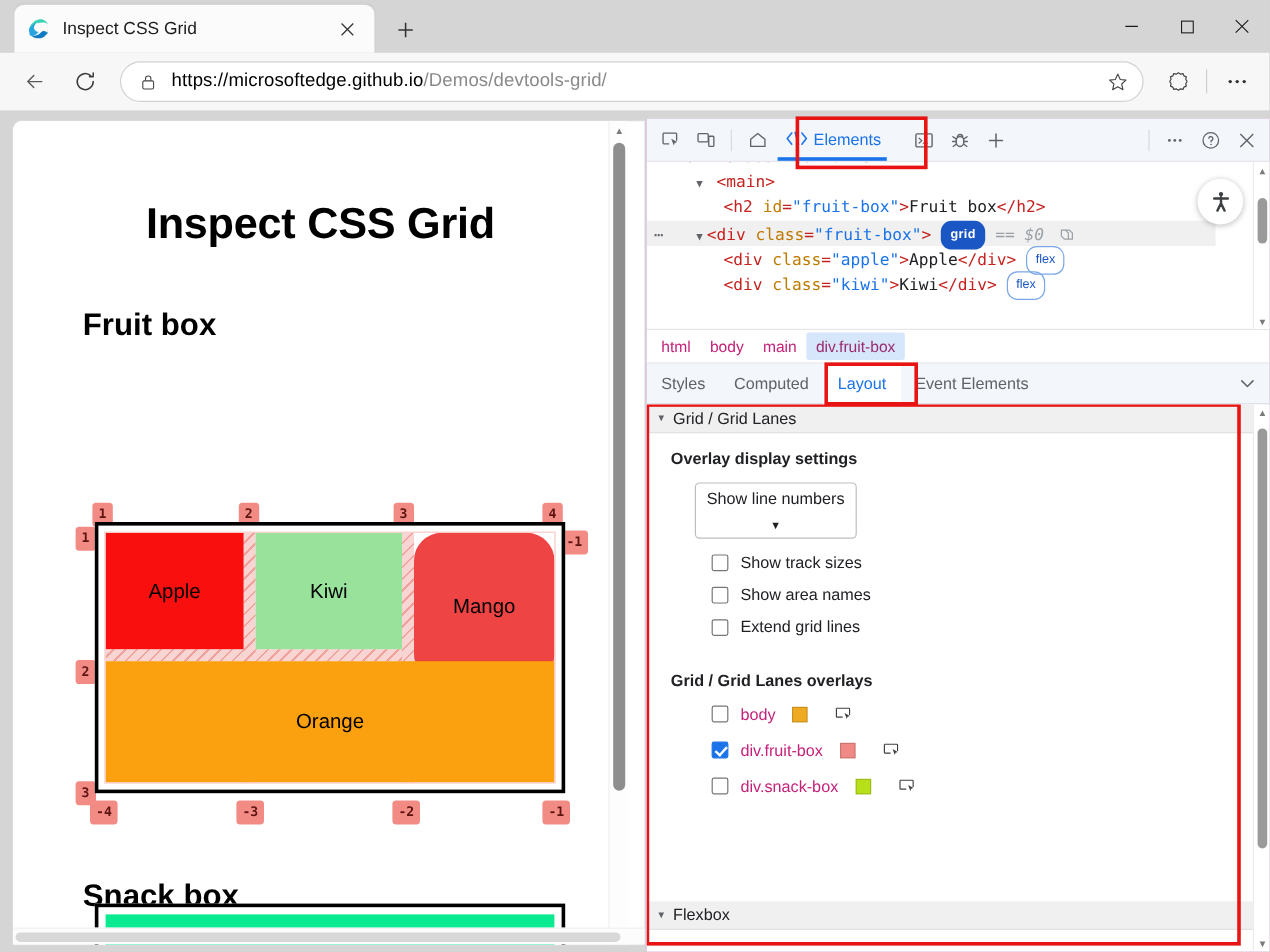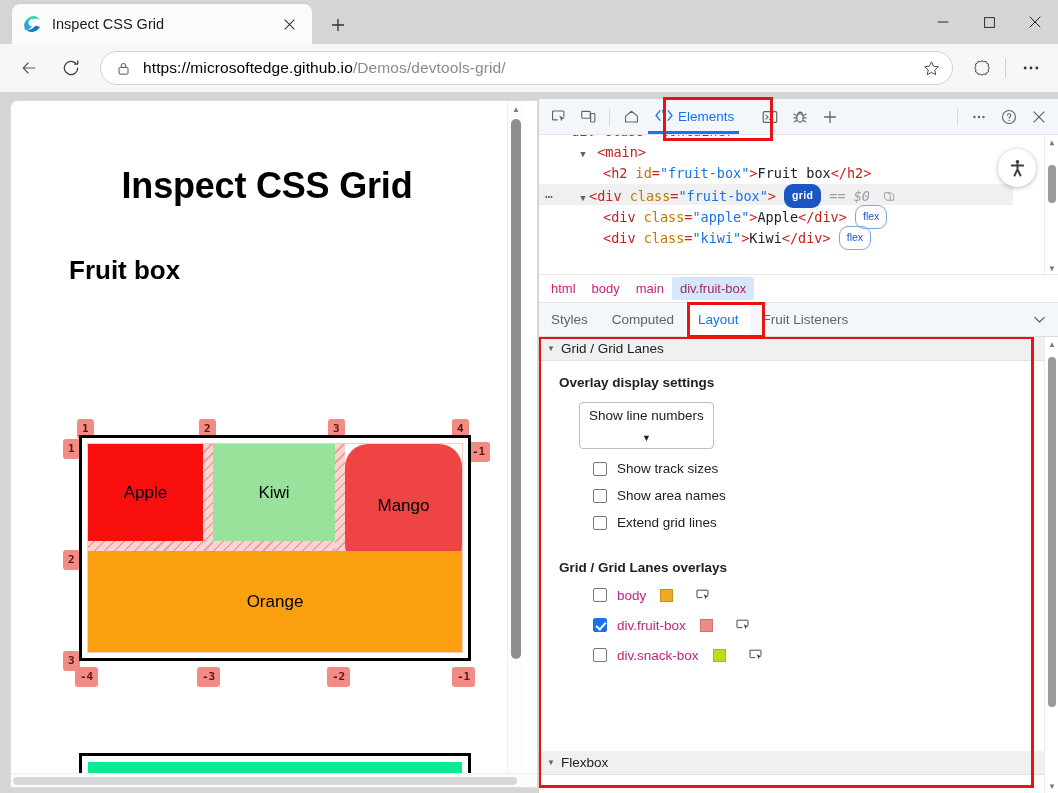--- a/index.html
+++ b/index.html
@@ -396,20 +396,21 @@
 
           <div class="cell" id="cell-apple">Apple</div>
           <div class="cell" id="cell-kiwi">Kiwi</div>
           <div class="cell" id="cell-mango">Mango</div>
           <div class="cell" id="cell-orange">Orange</div>
 
           <div class="overlay-border"></div>
         </div>
       </div>
 
+      <h2 class="page-h2" id="h2-snack" style="position:absolute; top:592px; left:0;">Snack box</h2>
 
       <div id="snackbox">
         <div id="snack-seaweed">Seaweed</div>
 
       </div>
 
       <div id="page-scroll">
         <div class="sb-arrow">▲</div>
         <div class="sb-thumb"></div>
         <div class="sb-arrow bottom">▼</div>
@@ -552,21 +553,21 @@
       <span class="crumb">html</span>
       <span class="crumb">body</span>
       <span class="crumb">main</span>
       <span class="crumb active">div.fruit-box</span>
     </div>
 
     <div id="dt-subtabs">
       <span class="sub-tab">Styles</span>
       <span class="sub-tab">Computed</span>
       <span class="sub-tab active">Layout</span>
-      <span class="sub-tab">Fruit Listeners</span>
+      <span class="sub-tab">Event Elements</span>
       <span id="subtabs-chevron">
         <svg viewBox="0 0 20 20" width="17" height="17">
             <path d="M4.5 7.5 L10 13 L15.5 7.5" stroke="#5f6368" stroke-width="1.5" fill="none" stroke-linecap="round" stroke-linejoin="round"></path>
           </svg>
       </span>
 
       <div class="annot" style="left:148px; top:-1px; width:78px; height:36px;"></div>
     </div>
 
     <div id="dt-pane">

